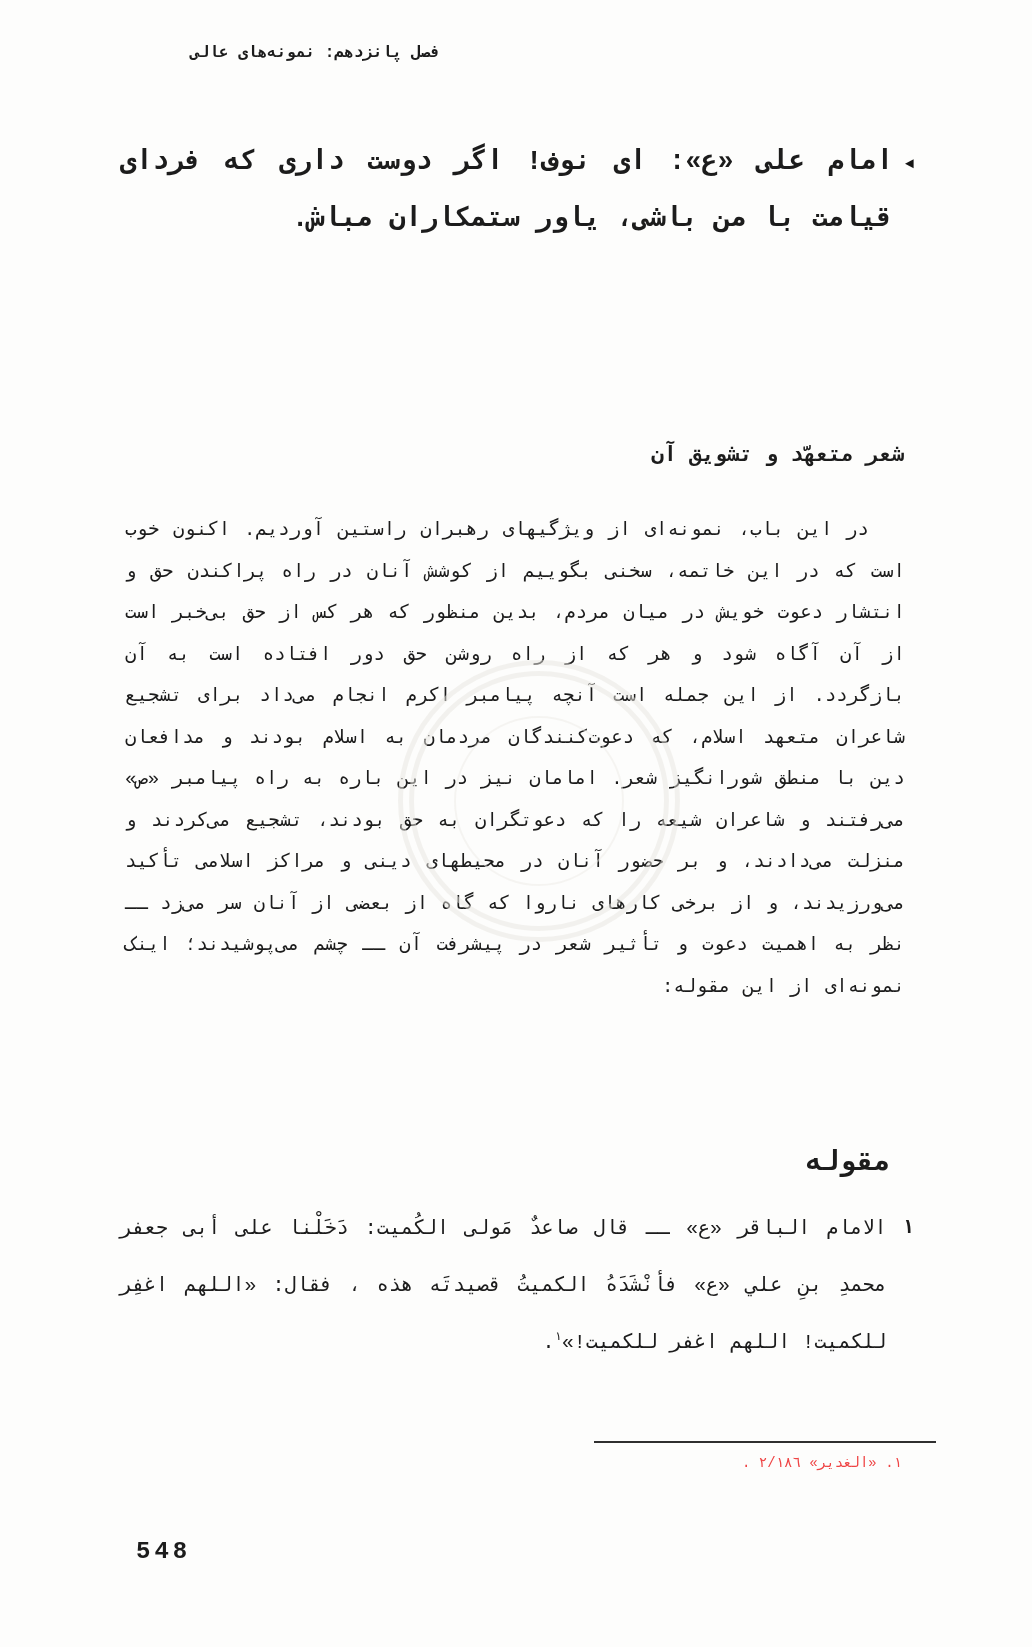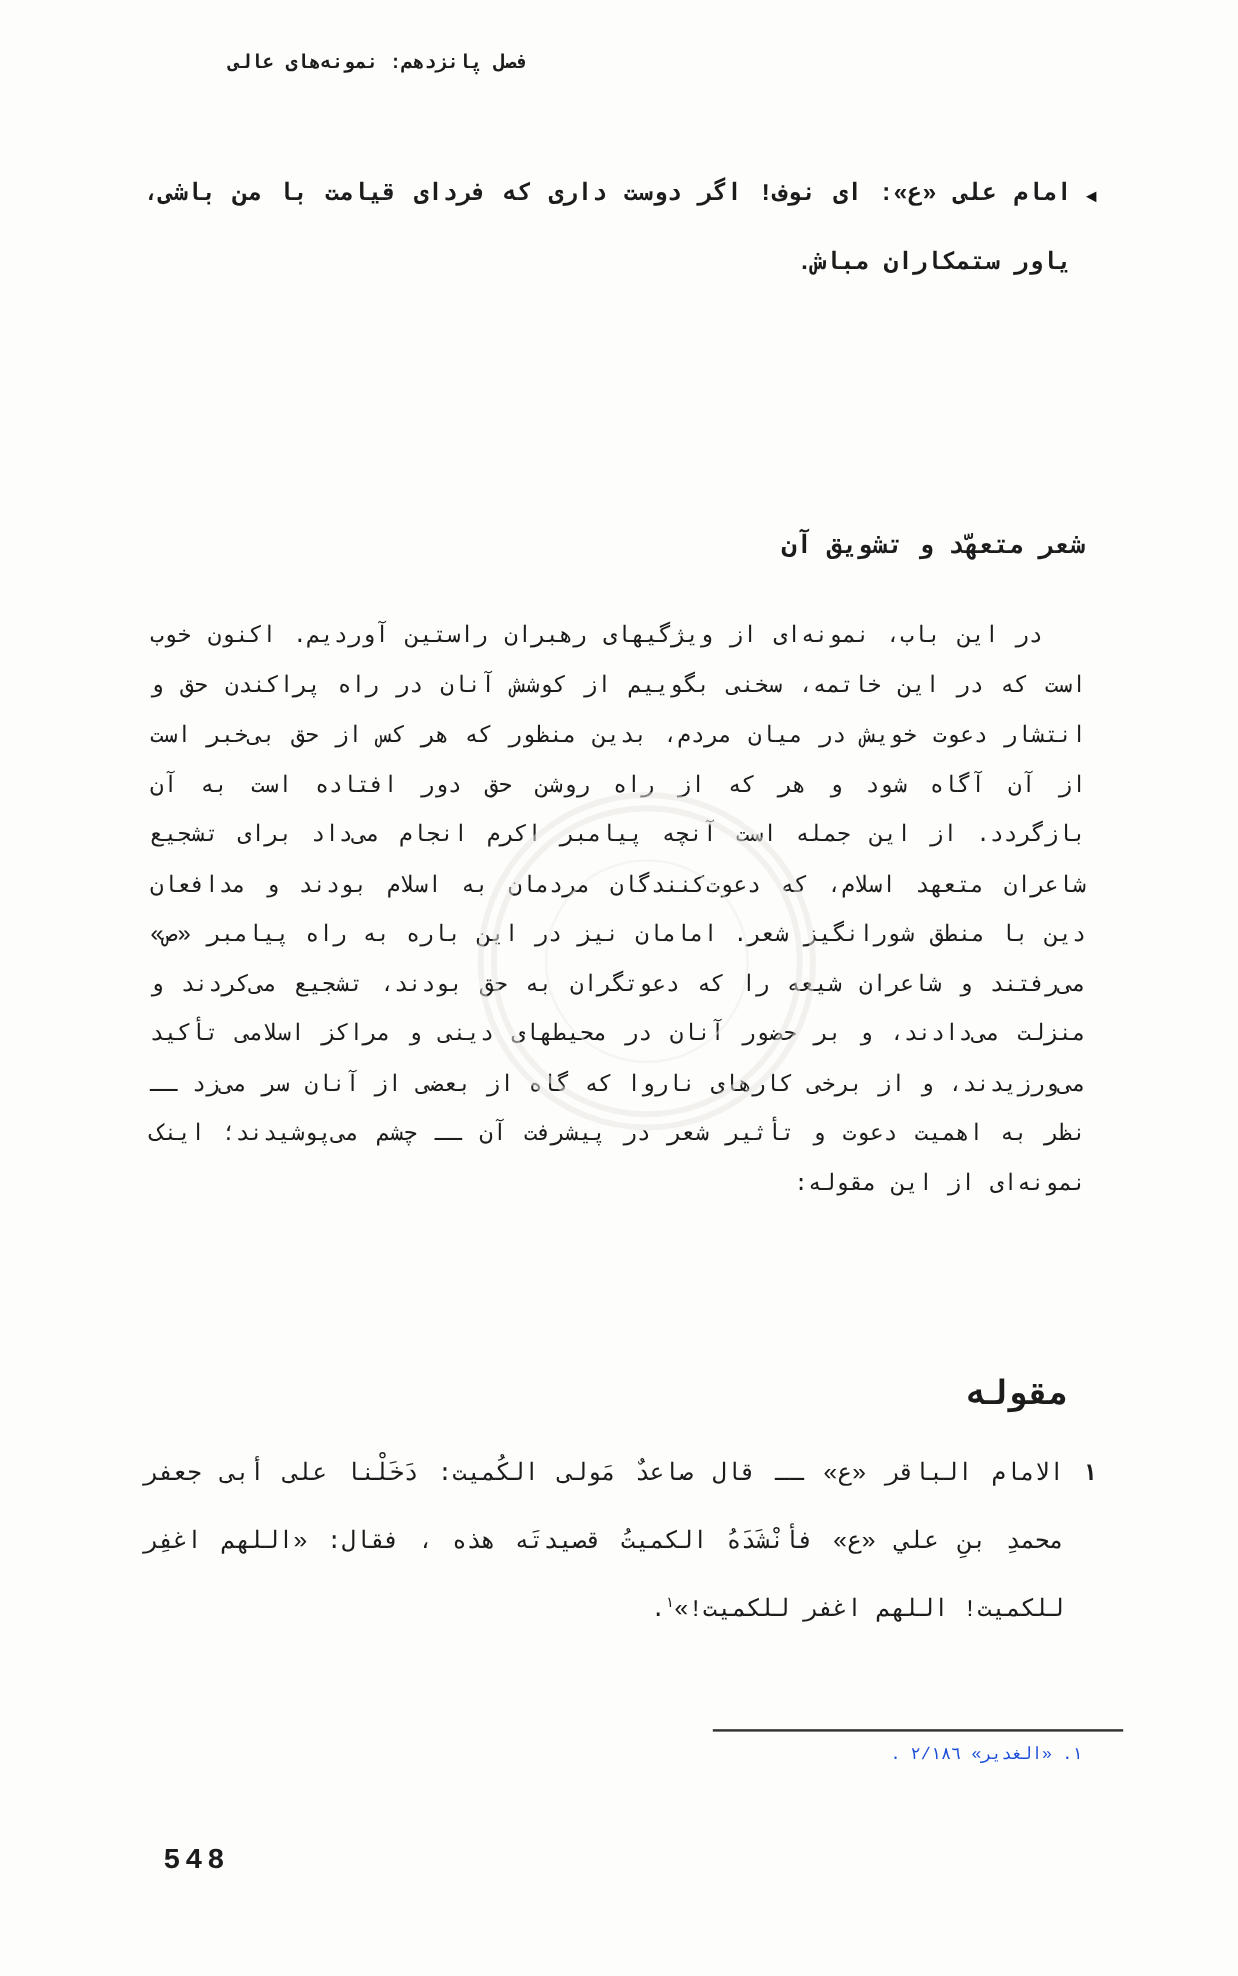--- a/index.html
+++ b/index.html
@@ -24,21 +24,21 @@
   .quote{
     position:absolute;top:134px;right:118px;width:794px;
     display:flex;direction:rtl;gap:12px;align-items:flex-start;
   }
   .quote-marker{
     flex:0 0 auto;font-size:15px;line-height:57px;color:#141414;
     transform:translateY(2px);
   }
   .quote-text{
     flex:1 1 auto;
-    font-size:20px;font-weight:bold;line-height:57px;
+    font-size:27px;font-weight:bold;line-height:57px;
     text-align:justify;text-align-last:right;
   }
   
   .section-title{
     position:absolute;top:318px;right:150px;
     font-size:40px;font-weight:bold;
   }
   
   .subsection-title{
     position:absolute;top:442px;right:128px;
@@ -83,21 +83,21 @@
     text-align:justify;text-align-last:right;
   }
   .hadith-text sup{font-size:12px;line-height:0;}
   
   .footnote-rule{
     position:absolute;top:1441px;right:96px;width:342px;height:2px;
     background:#2f2f2f;
   }
   .footnote-text{
     position:absolute;top:1454px;right:130px;
-    font-size:14px;color:#1d4ed8;
+    font-size:14px;color:#ef4444;
     direction:rtl;
   }
   
   .page-number{
     position:absolute;top:1538px;left:136px;
     font-size:24px;font-weight:bold;
     letter-spacing:4px;
   }
 </style>
 </head>

